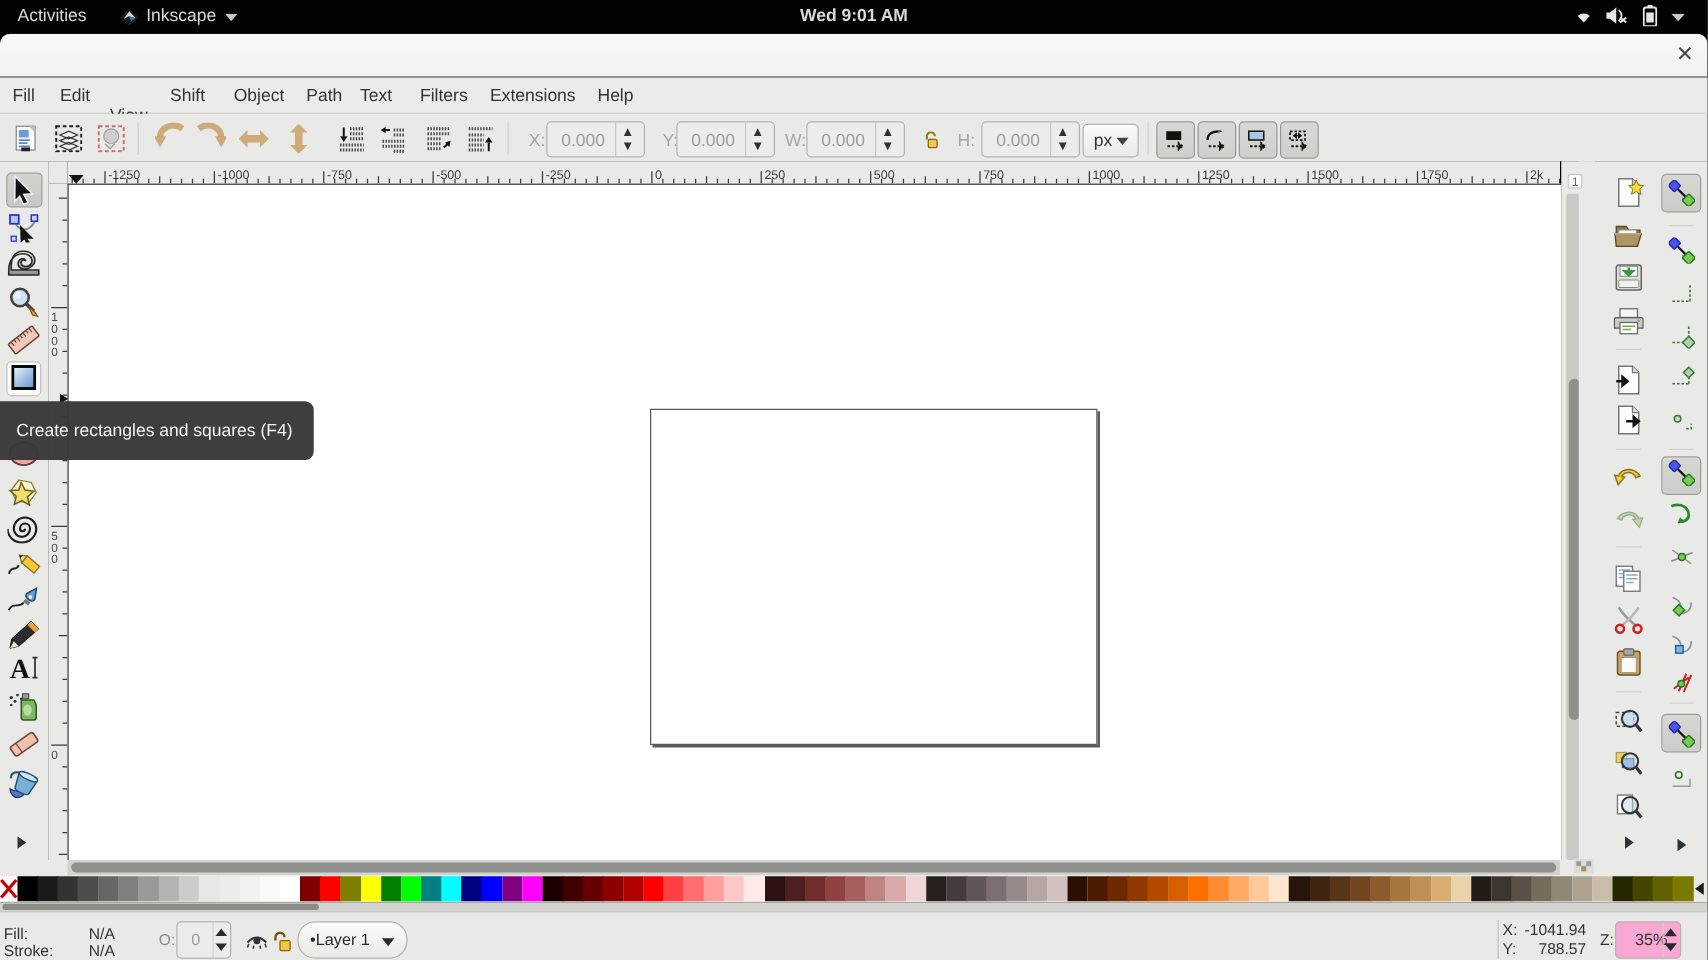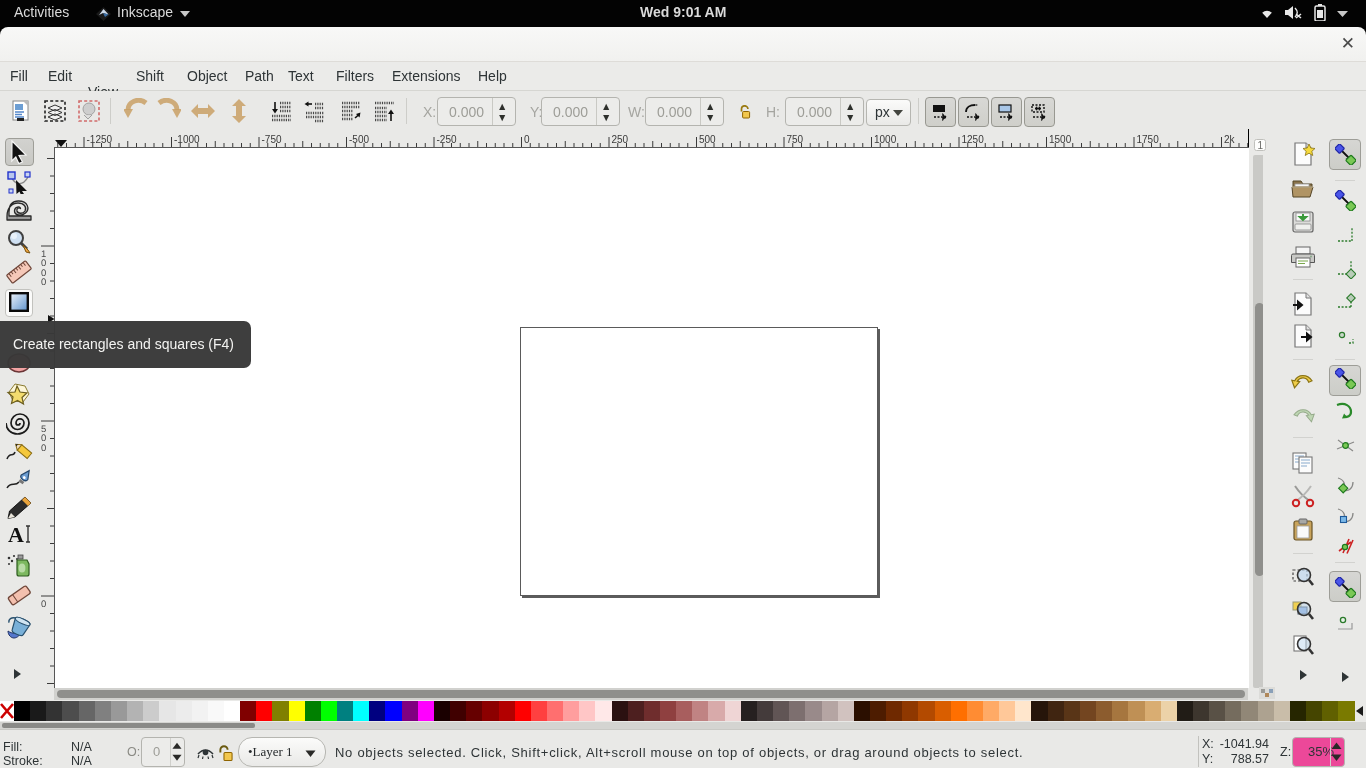--- a/index.html
+++ b/index.html
@@ -817,34 +817,33 @@
     </div>
     <svg class="abs" style="left:197px;top:17px;" width="17" height="14" viewBox="0 0 17 14">
         <path d="M1 7 Q8.5 -1 16 7" fill="none" stroke="#2e3436" stroke-width="1.6"></path>
         <circle cx="8.5" cy="5.5" r="2.8" fill="#2e3436"></circle>
         <path d="M2 8 L1 11 M6 9.5 L5.5 12 M11 9.5 L11.5 12 M15 8 L16 11" stroke="#2e3436" stroke-width="1.2"></path>
       </svg>
     <svg class="abs" style="left:219px;top:15px;" width="14" height="17" viewBox="0 0 13 16">
         <path d="M3 7 V4.5 a3.4 3.4 0 0 1 6.8 0" fill="none" stroke="#6a5a10" stroke-width="1.8" transform="translate(-1.8 0)"></path>
         <rect x="4.6" y="7" width="7.6" height="7.6" rx="1" fill="#f2c74e" stroke="#8f6400" stroke-width="1"></rect>
       </svg>
-    <div class="abs" style="left:238px;top:7px;width:88px;height:30px;background:linear-gradient(#fbfbfa,#e9e9e7);border:1px solid #b6b6b1;border-radius:14px;font-family:Liberation Serif, serif;">
+    <div class="abs" style="left:238px;top:7px;width:88px;height:30px;background:linear-gradient(#fbfbfa,#e9e9e7);border:1px solid #b6b6b1;border-radius:14px;">
       <span style="position:absolute;left:9px;top:6px;color:#25292b;font-size:13px;">•Layer 1</span>
       <svg style="position:absolute;right:9px;top:12px;" width="11" height="8" viewBox="0 0 11 8">
           <path d="M0.5 0.5 L10.5 0.5 L5.5 7 Z" fill="#2a2a28"></path>
         </svg>
     </div>
-    <span class="abs" style="left:335px;top:15px;font-size:13px;letter-spacing:0.72px;">No objects selected. Click, Shift+click, Alt+scroll mouse on top of objects, or drag around objects to select.</span>
     <div class="abs" style="left:1198px;top:6px;width:1px;height:31px;background:#c2c2be;"></div>
     <span class="abs" style="left:1202px;top:7px;font-size:12.5px;">X:</span>
     <span class="abs" style="left:1202px;top:22px;font-size:12.5px;">Y:</span>
     <span class="abs" style="left:1211px;top:7px;width:58px;text-align:right;font-size:12.5px;">-1041.94</span>
     <span class="abs" style="left:1211px;top:22px;width:58px;text-align:right;font-size:12.5px;">788.57</span>
     <span class="abs" style="left:1280px;top:15px;font-size:12.5px;color:#2e3436;">Z:</span>
-    <div class="abs" style="left:1292px;top:7px;width:53px;height:30px;background:#ec4899;border:1px solid #b4b4af;border-radius:4px;">
+    <div class="abs" style="left:1292px;top:7px;width:53px;height:30px;background:#f9a8d4;border:1px solid #b4b4af;border-radius:4px;">
       <span style="position:absolute;left:15px;top:6px;color:#2e3436;font-size:13px;">35%</span>
       <span style="position:absolute;right:0;top:0;bottom:0;width:14px;border-left:1px solid #d0d0cc;"></span>
       <svg style="position:absolute;right:2px;top:4px;" width="11" height="8" viewBox="0 0 11 8">
           <path d="M0.5 7 L10.5 7 L5.5 0.5 Z" fill="#2a2a28"></path>
         </svg>
       <svg style="position:absolute;right:2px;bottom:4px;" width="11" height="8" viewBox="0 0 11 8">
           <path d="M0.5 0.5 L10.5 0.5 L5.5 7 Z" fill="#2a2a28"></path>
         </svg>
     </div>
   </div>

